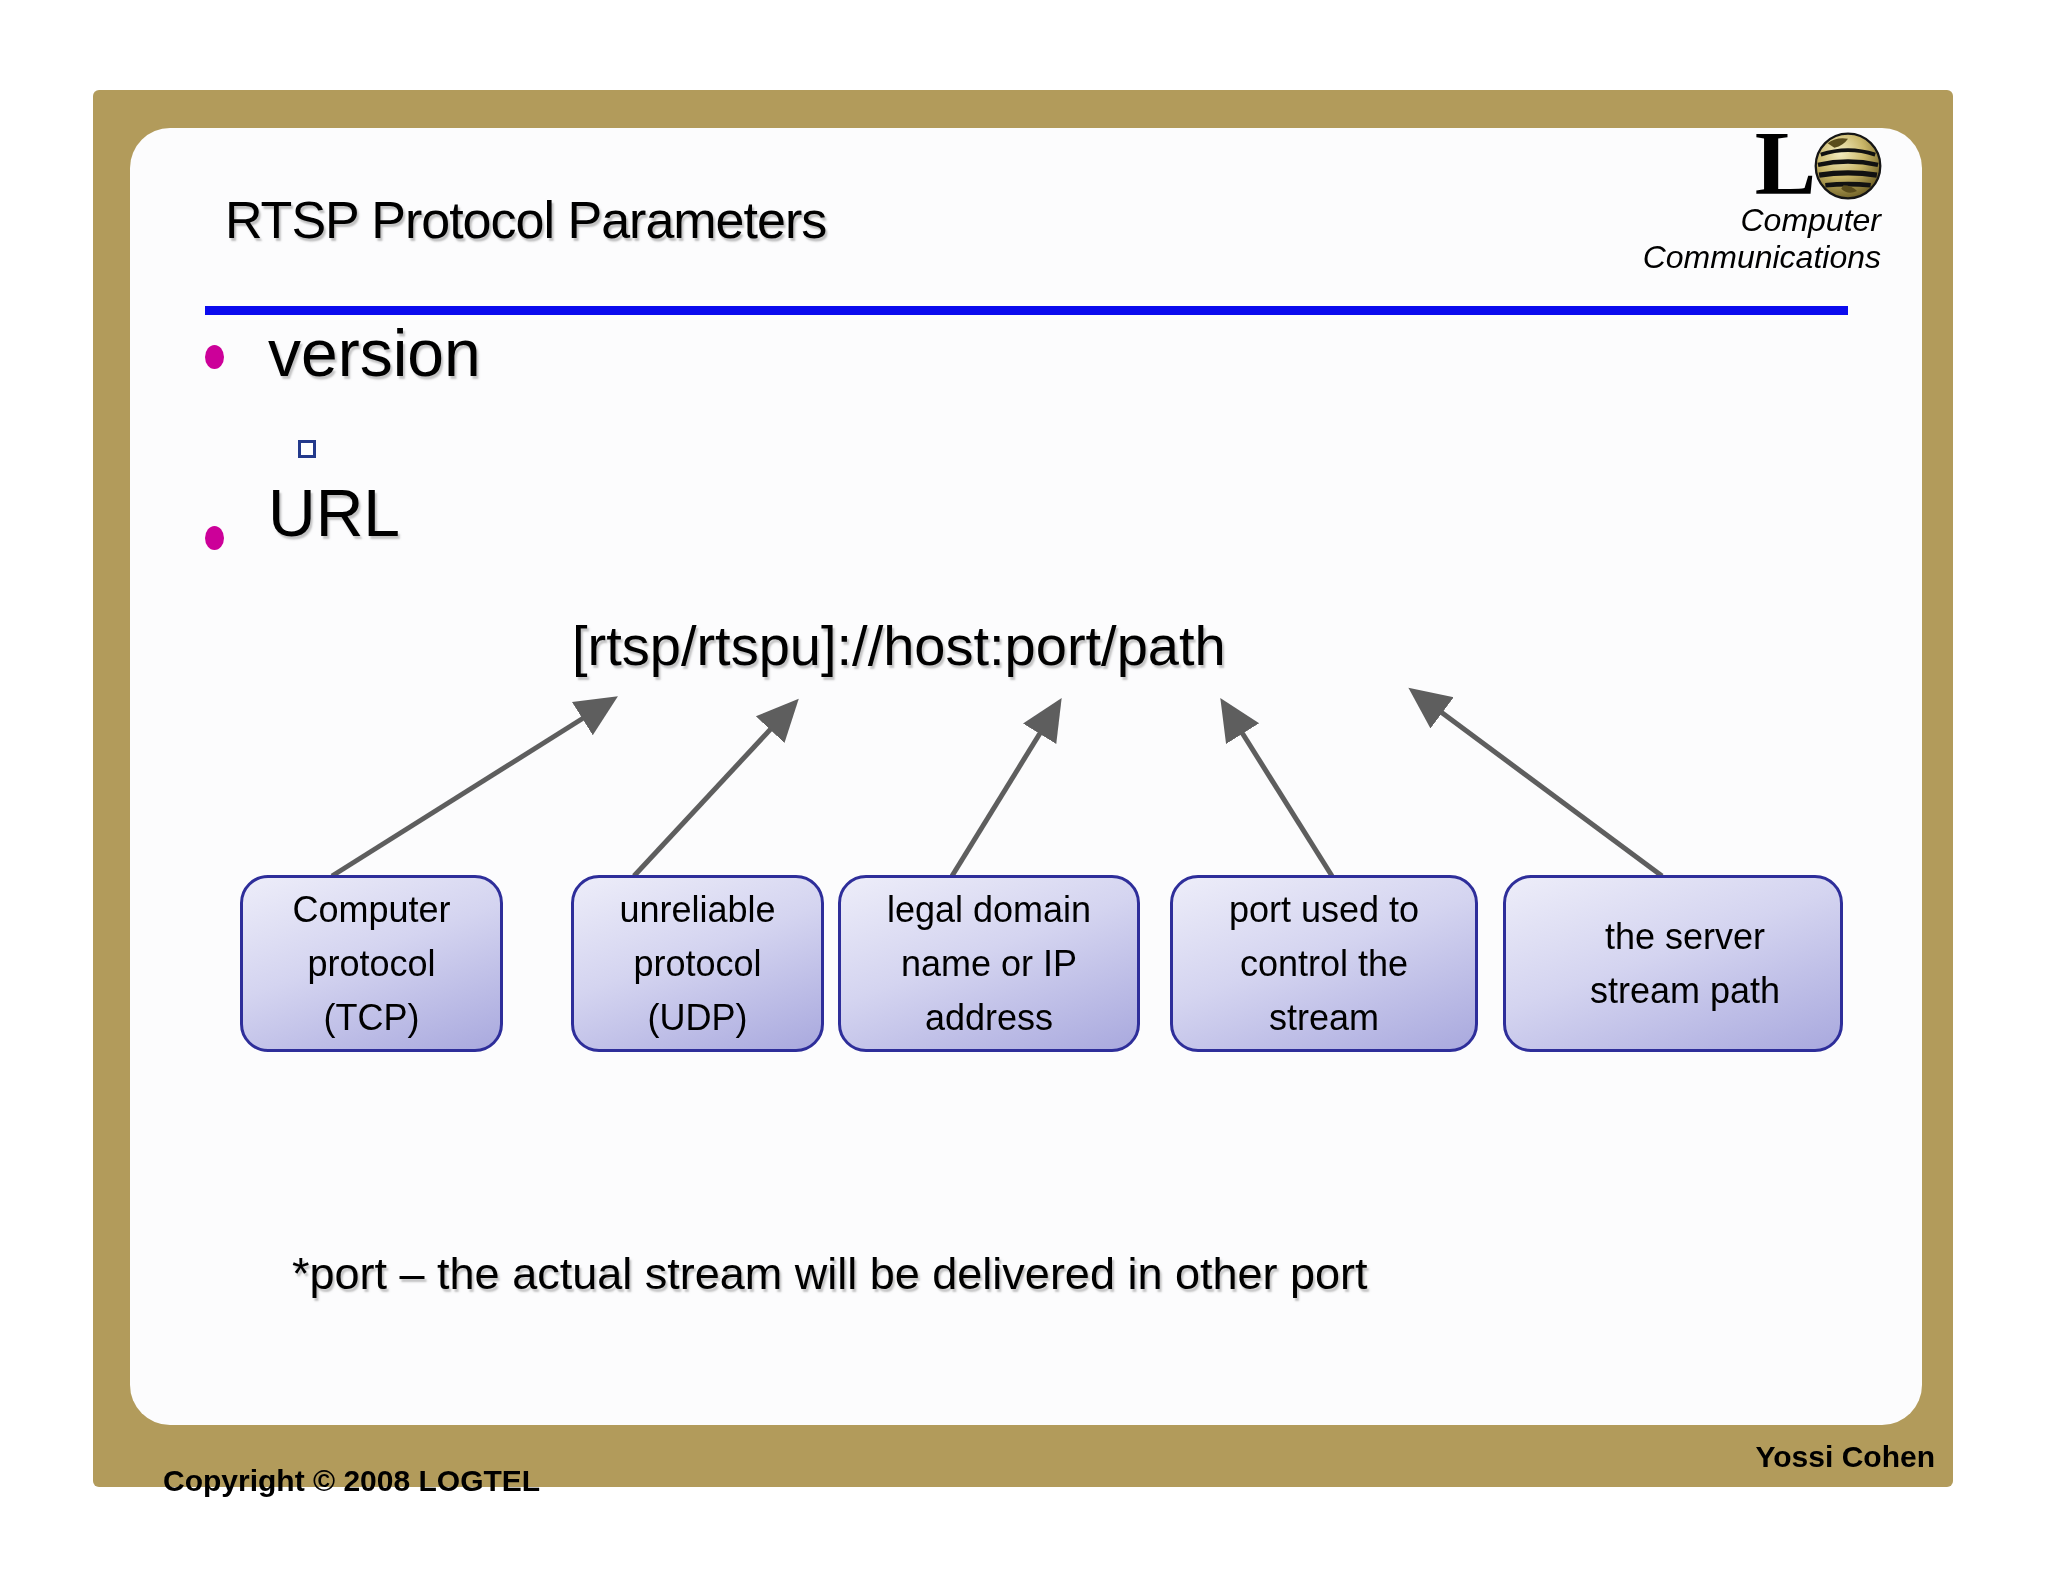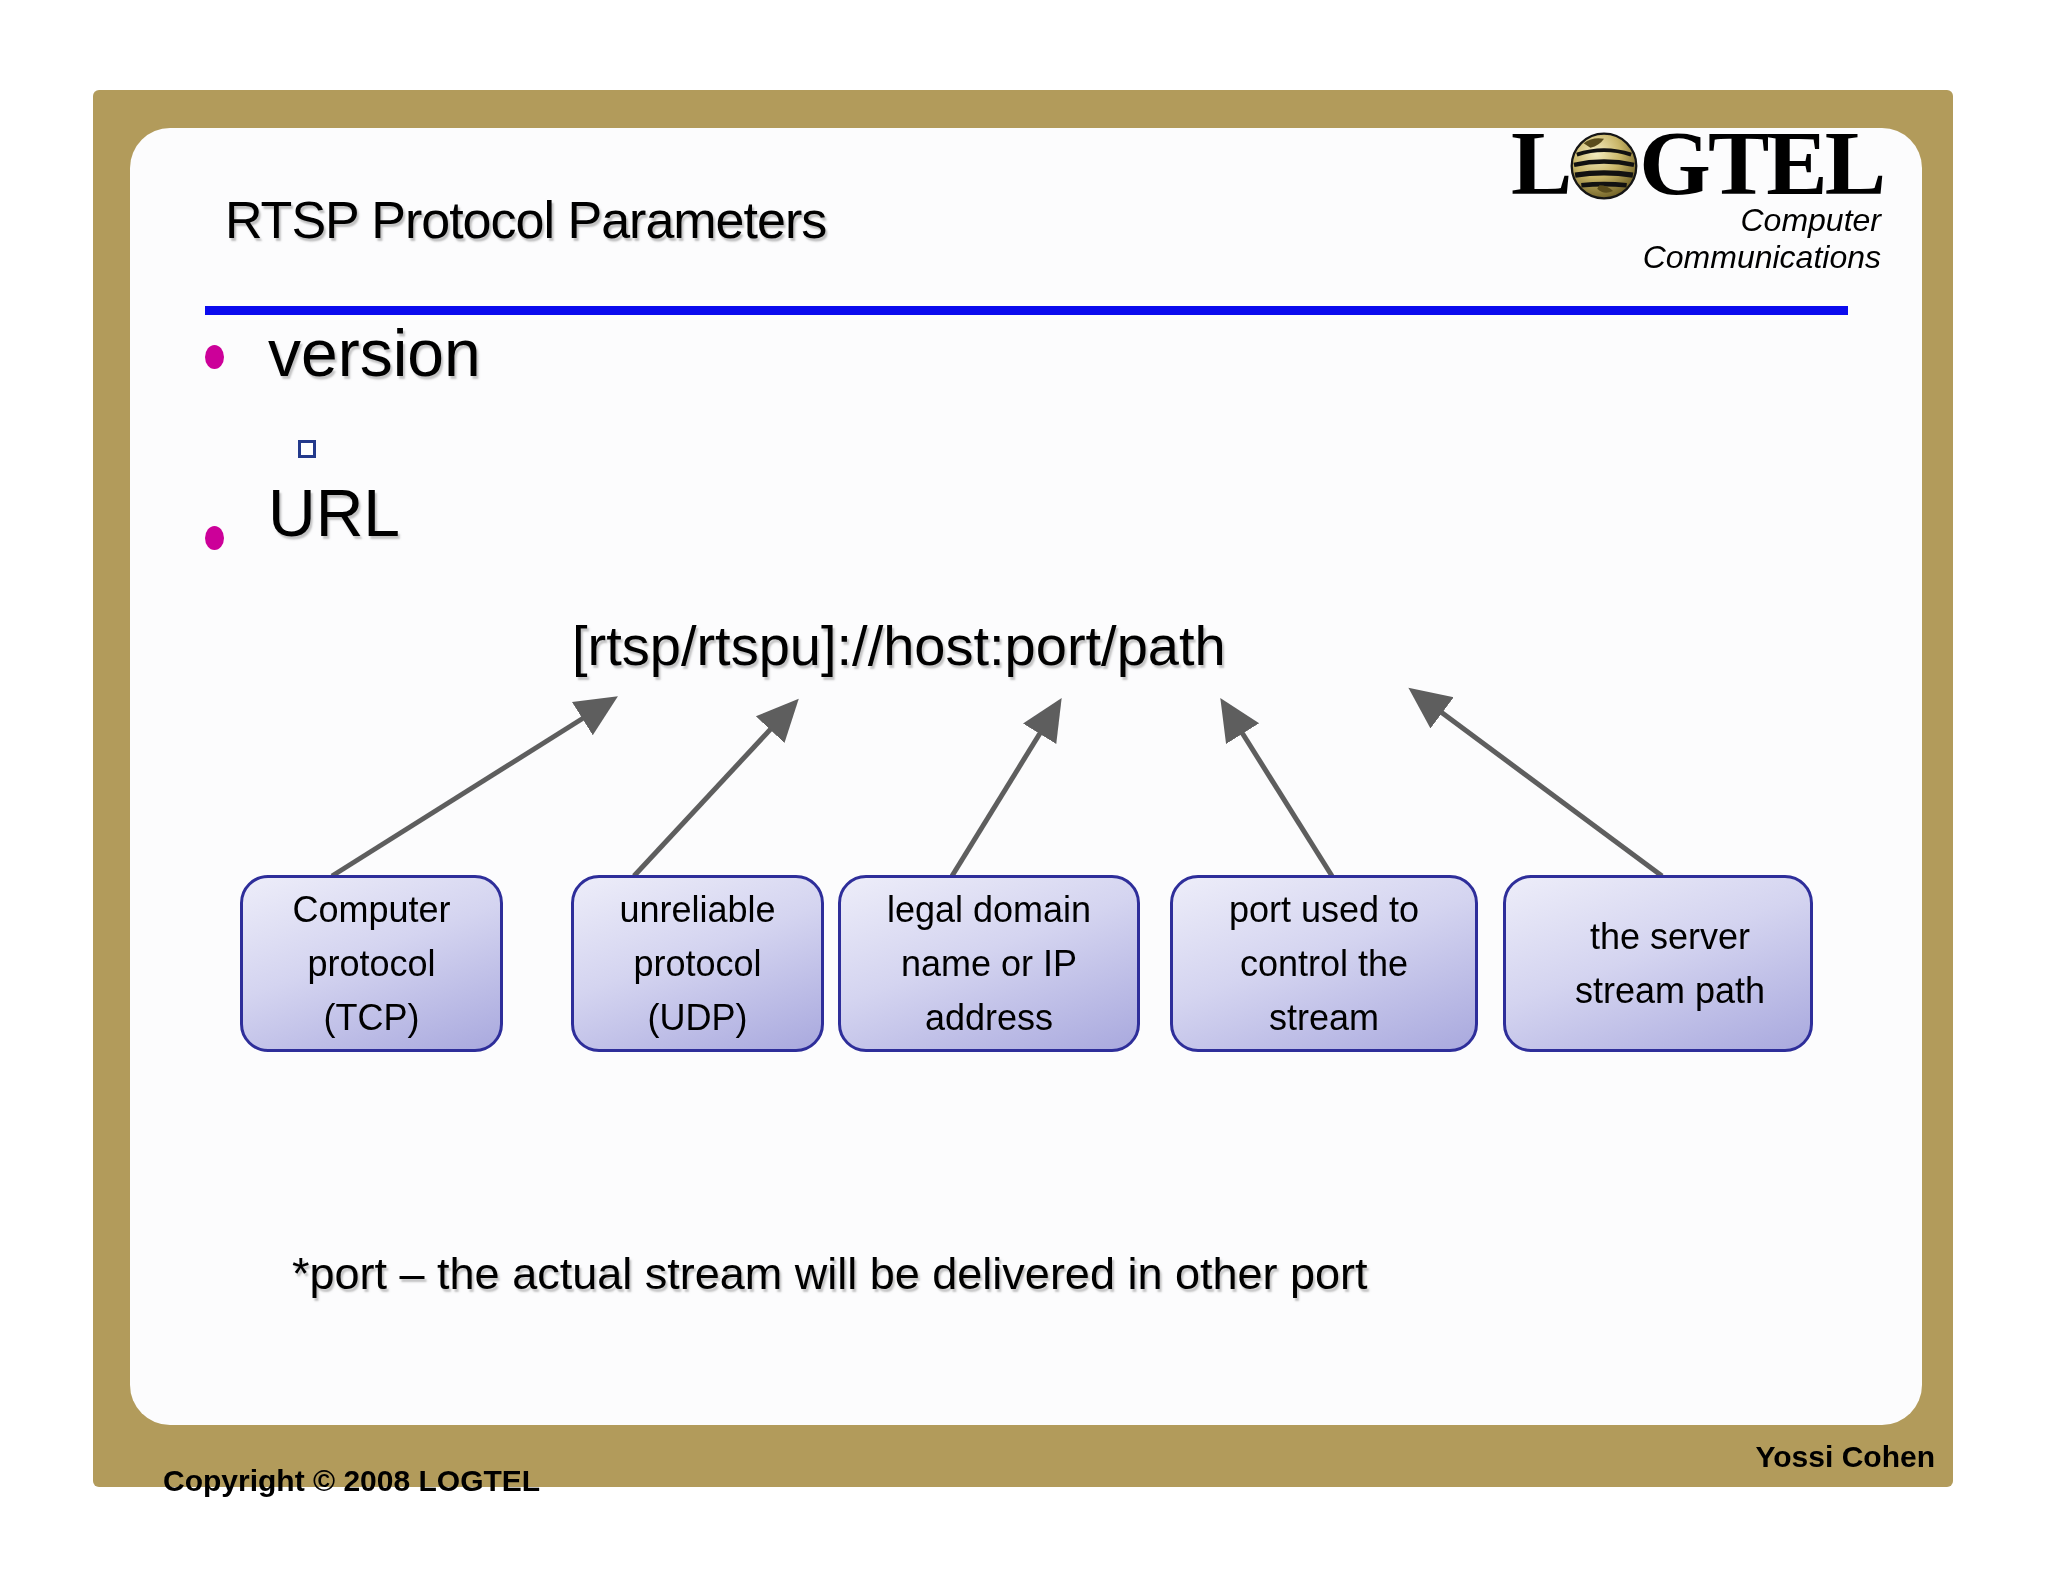--- a/index.html
+++ b/index.html
@@ -67,21 +67,21 @@
     position:absolute;top:875px;height:177px;box-sizing:border-box;
     border:3px solid #2E2E9A;border-radius:28px;
     background:linear-gradient(160deg,#EDEDF9 0%,#D4D4F0 45%,#A9A9DE 100%);
     display:flex;align-items:center;justify-content:center;text-align:center;
   }
   .box-label{font-size:36px;line-height:1.5;white-space:pre-line;}
   .box1{left:240px;width:263px;}
   .box2{left:571px;width:253px;justify-content:center;}
   .box3{left:838px;width:302px;}
   .box4{left:1170px;width:308px;justify-content:center;}
-  .box5{left:1503px;width:310px;padding-left:24px;}
+  .box5{left:1503px;width:340px;padding-left:24px;}
   .note{
     position:absolute;left:292px;top:1248px;font-size:45px;white-space:nowrap;
     text-shadow:2px 3px 2px rgba(140,140,140,.5);
   }
   
   .footer-copyright{
     position:absolute;left:163px;top:1416px;font-size:30px;font-weight:bold;white-space:nowrap;margin-top:48px;
   }
   .footer-author{
     position:absolute;right:113px;top:1440px;font-size:30px;font-weight:bold;white-space:nowrap;
@@ -107,21 +107,20 @@
           </radialGradient>
         </defs>
         <circle cx="30" cy="30" r="28.5" fill="url(#gg)" stroke="#151515" stroke-width="2"></circle>
         <path d="M6,20 Q30,12 54,20" stroke="#111" stroke-width="3.4" fill="none"></path>
         <path d="M3.5,29 Q30,23 56.5,29" stroke="#111" stroke-width="4" fill="none"></path>
         <path d="M4.5,38 Q30,34 55.5,38" stroke="#111" stroke-width="4.6" fill="none"></path>
         <path d="M10,47 Q30,45 50,47" stroke="#111" stroke-width="4" fill="none"></path>
         <path d="M12,10 Q20,4 30,6 Q26,12 18,14 Z" fill="#5A4C1C"></path>
         <path d="M24,50 Q30,56 38,52 Q33,47 26,47 Z" fill="#5A4C1C"></path>
       </svg>
-      <span class="logo-letters">GTEL</span>
     </div>
     <div class="logo-tagline">Computer Communications</div>
   </div>
 
   <div class="title">RTSP Protocol Parameters</div>
   <div class="rule"></div>
 
   <div class="bullet-dot b1-dot"></div>
   <div class="bullet-text b1-text">version</div>
 

